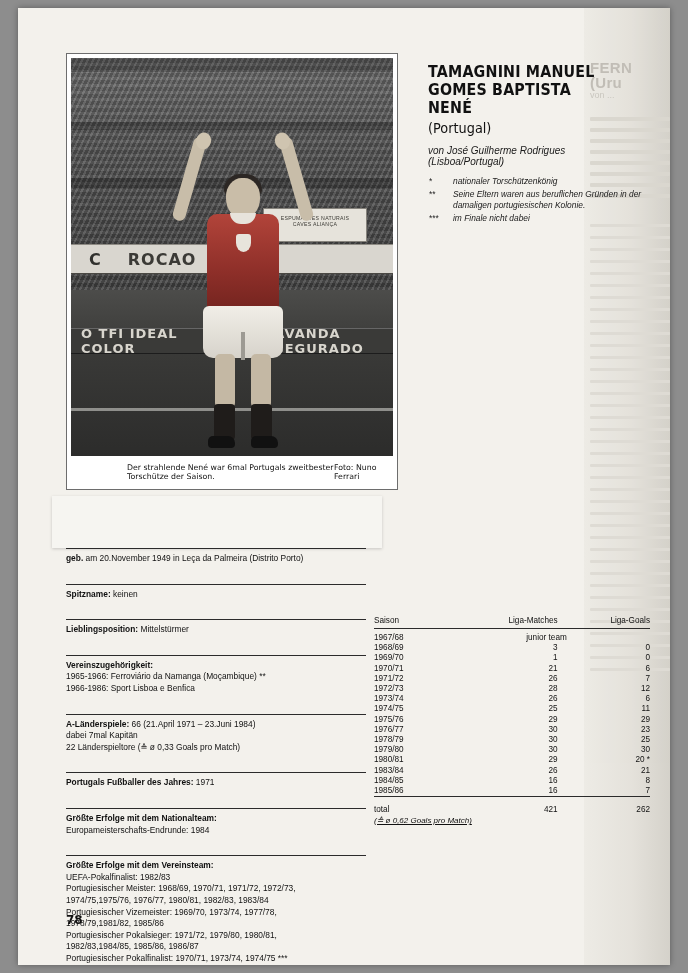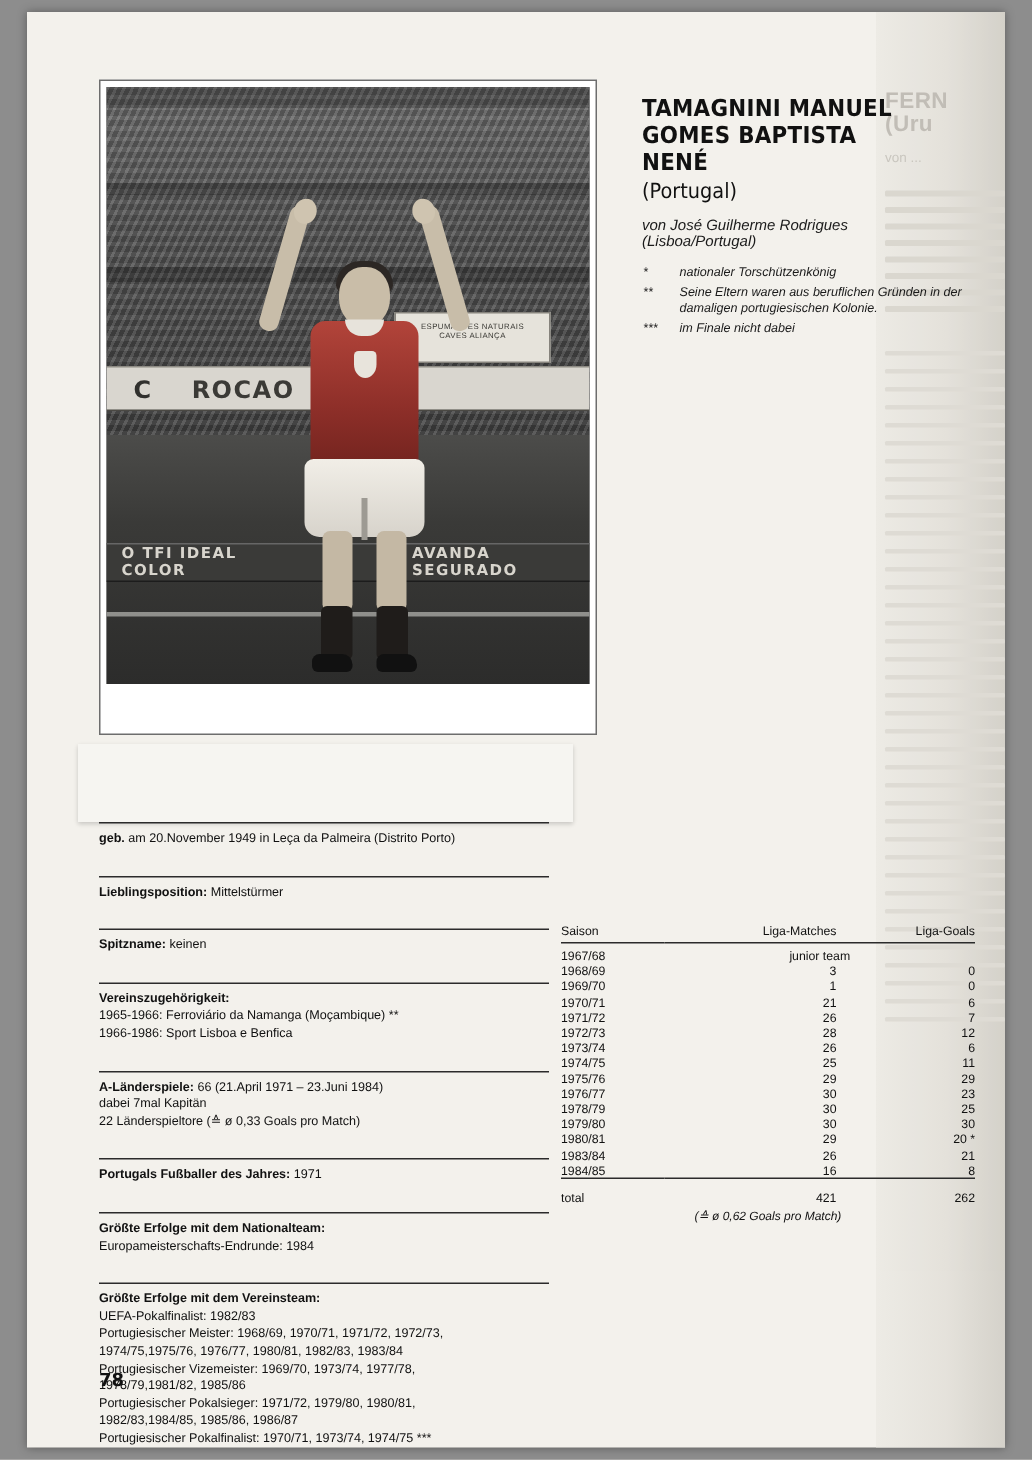--- a/index.html
+++ b/index.html
@@ -30,21 +30,21 @@
     overflow: hidden;
     opacity: 0.85;
   }
   .ghost-title {
     margin: 52px 0 0 6px;
     font-size: 15px; font-weight: bold;
     color: #b9b5ad;
     letter-spacing: 0.3px;
     line-height: 15px;
   }
-  .ghost-sub { margin: 10px 0 0 6px; font-size: 9px; color: #c2bfb7; line-height: 11px;}
+  .ghost-sub { margin: 0 0 0 6px; font-size: 9px; color: #c2bfb7; line-height: 11px;}
   .ghost-lines { margin: 16px 0 0 6px; }
   .ghost-lines div {
     height: 4px; margin-bottom: 7px;
     background: #d6d3cb;
     border-radius: 1px;
   }
   .ghost-lines2 { margin: 26px 0 0 6px; }
   .ghost-lines2 div {
     height: 3px; margin-bottom: 9px;
     background: #dbd8d0;
@@ -131,21 +131,21 @@
     color: #30302d;
     font-family: "DejaVu Sans", sans-serif;
     font-weight: bold;
     letter-spacing: 1px;
     display: flex; align-items: center;
     overflow: hidden;
   }
   .hoard-1 { left: 0; right: 0; top: 186px; height: 30px; font-size: 16px; padding-left: 18px; }
   .hoard-1 .seg2 { margin-left: 26px; color: #3b3a36; }
   .hoard-2 {
-    left: 0; right: 0; top: 304px; height: 26px; font-size: 10px;
+    left: 0; right: 0; top: 270px; height: 26px; font-size: 13px;
     background: #3a3a38; color: #d8d5cd;
     border-top: 1px solid #666; border-bottom: 1px solid #1c1c1c;
     padding-left: 10px;
   }
   .hoard-2 .seg2 { margin-left: 78px; }
   .poster {
     position: absolute;
     right: 26px; top: 150px;
     width: 104px; height: 34px;
     background: #e6e3db;
@@ -270,21 +270,21 @@
   .seasons th {
     font-weight: normal; 
     text-align: right; padding: 0 0 3px 0;
     border-bottom: 0.8px solid #2b2b2b;
   }
   .seasons th.s { text-align: left; }
   .seasons td { padding: 0.6px 0; text-align: right; }
   .seasons td.s { text-align: left; }
   .seasons td.mid { text-align: center; }
   .seasons tr.total td { padding-top: 8px; border-top: 0.8px solid #2b2b2b; }
-  .seasons .note { text-align: center; font-style: italic; padding-top: 2px; font-size: 8px; }
+  .seasons .note { text-align: left; font-style: italic; padding-top: 2px; font-size: 8px; text-decoration: underline; }
   .seasons .spacer td { height: 7px; padding: 0; border-bottom: 0.8px solid #2b2b2b; }
 
   .folio {
     position: absolute;
     left: 48px; top: 905px;
     font-family: "DejaVu Sans", sans-serif;
     font-size: 12px; font-weight: bold; color: #111;
   }
 </style>
 </head>
@@ -385,20 +385,24 @@
         <div class="shorts"></div>
         <div class="shorts-split"></div>
         <div class="leg l"></div>
           <div class="leg r"></div>
         <div class="sock l"></div>
           <div class="sock r"></div>
         <div class="boot l"></div>
           <div class="boot r"></div>
       </div>
     </div>
+    <div class="caption">
+      <div class="c-left">Der strahlende Nené war 6mal Portugals zweitbester Torschütze der Saison.</div>
+      <div class="c-right">Foto: Nuno Ferrari</div>
+    </div>
   </div>
 
   <div class="slip"></div>
 
   <div class="headline">
     <h1>
       <span>TAMAGNINI MANUEL</span><br>
       <span>GOMES BAPTISTA NENÉ</span>
     </h1>
     <div class="country">(Portugal)</div>
@@ -418,24 +422,24 @@
       <span class="marker">***</span>
       <span class="txt">im Finale nicht dabei</span>
     </div>
   </div>
 
   <div class="bio">
       <div class="row">
         <div><b>geb.</b><span> am 20.November 1949 in Leça da Palmeira (Distrito Porto)</span></div>
       </div>
       <div class="row">
+        <div><b>Spitzname:</b><span> keinen</span></div>
+      </div>
+      <div class="row">
         <div><b>Lieblingsposition:</b><span> Mittelstürmer</span></div>
-      </div>
-      <div class="row">
-        <div><b>Spitzname:</b><span> keinen</span></div>
       </div>
       <div class="row">
         <div><b>Vereinszugehörigkeit:</b></div>
         <div>1965-1966:   Ferroviário da Namanga (Moçambique) **</div>
         <div>1966-1986:   Sport Lisboa e Benfica</div>
       </div>
       <div class="row">
         <div><b>A-Länderspiele:</b><span> 66 (21.April 1971 – 23.Juni 1984)</span></div>
         <div>dabei 7mal Kapitän</div>
         <div>22 Länderspieltore (≙ ø 0,33 Goals pro Match)</div>
@@ -540,20 +544,25 @@
           <tr>
             <td class="s">1983/84</td>
             <td>26</td>
             <td>21</td>
           </tr>
           <tr>
             <td class="s">1984/85</td>
             <td>16</td>
             <td>8</td>
           </tr>
+          <tr>
+            <td class="s">1985/86</td>
+            <td>16</td>
+            <td>7</td>
+          </tr>
           <tr class="total">
             <td class="s">total</td>
             <td>421</td>
             <td>262</td>
           </tr>
         </tbody>
     </table>
     <div class="note">(≙ ø 0,62 Goals pro Match)</div>
   </div>
 

